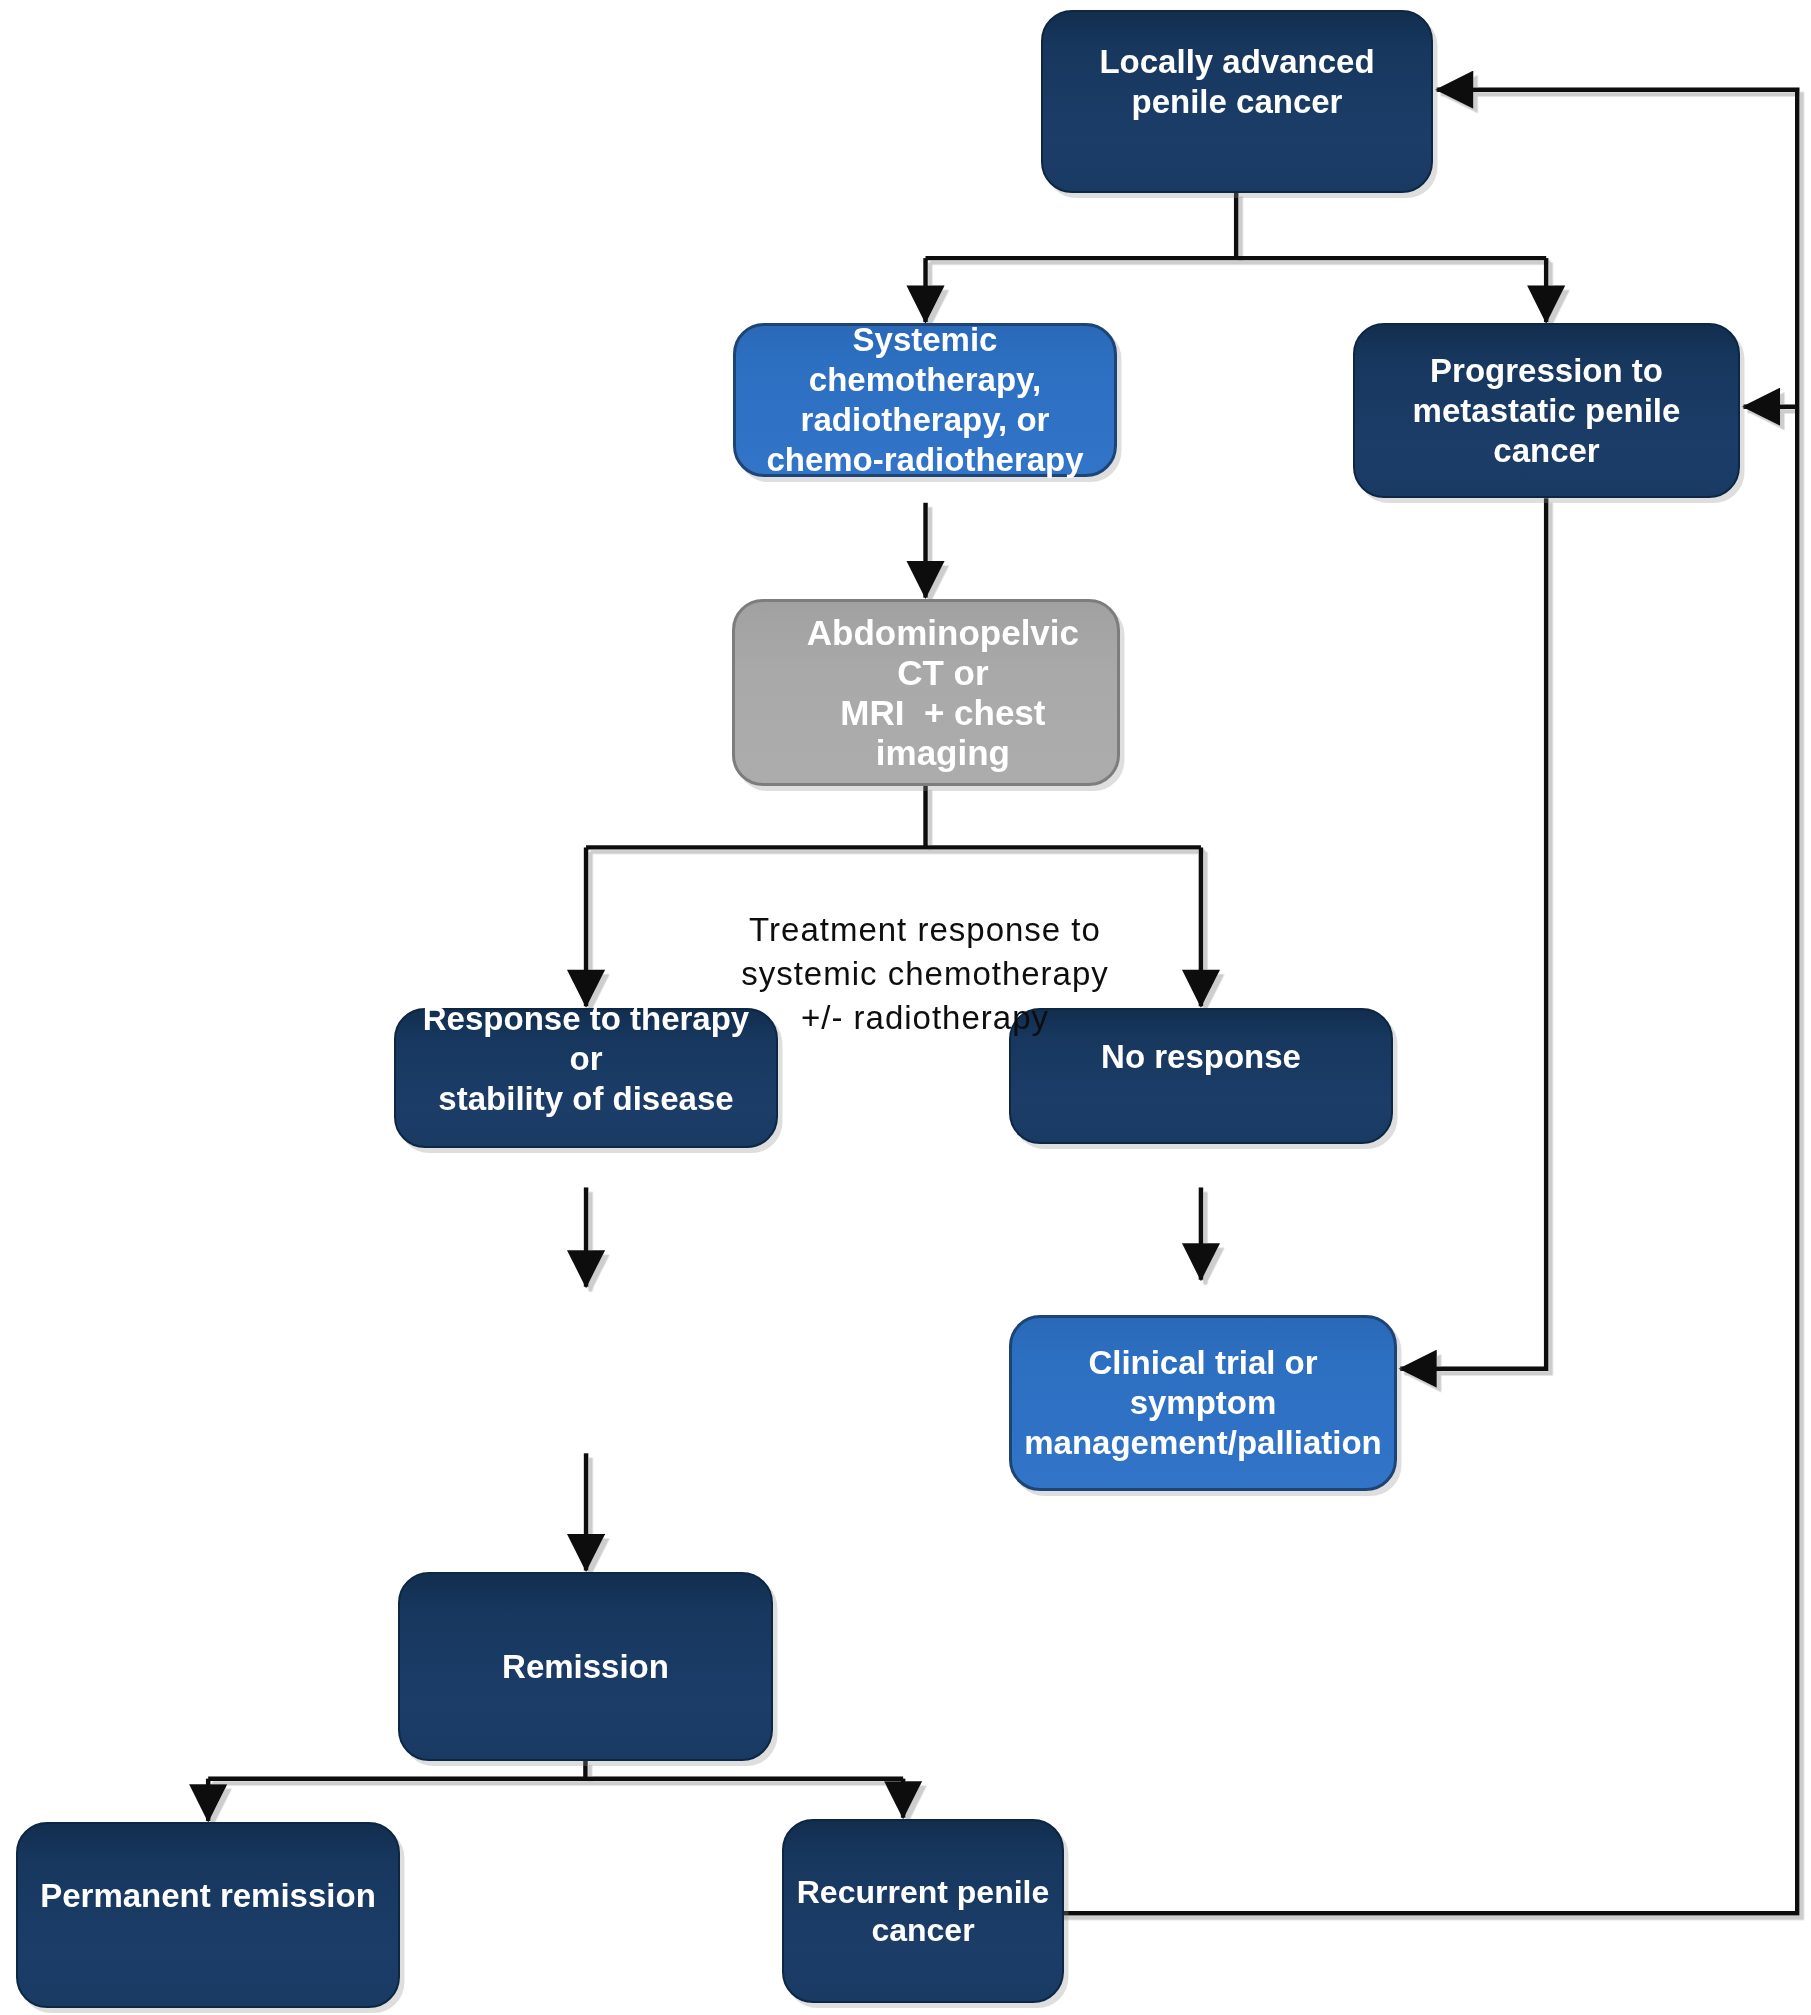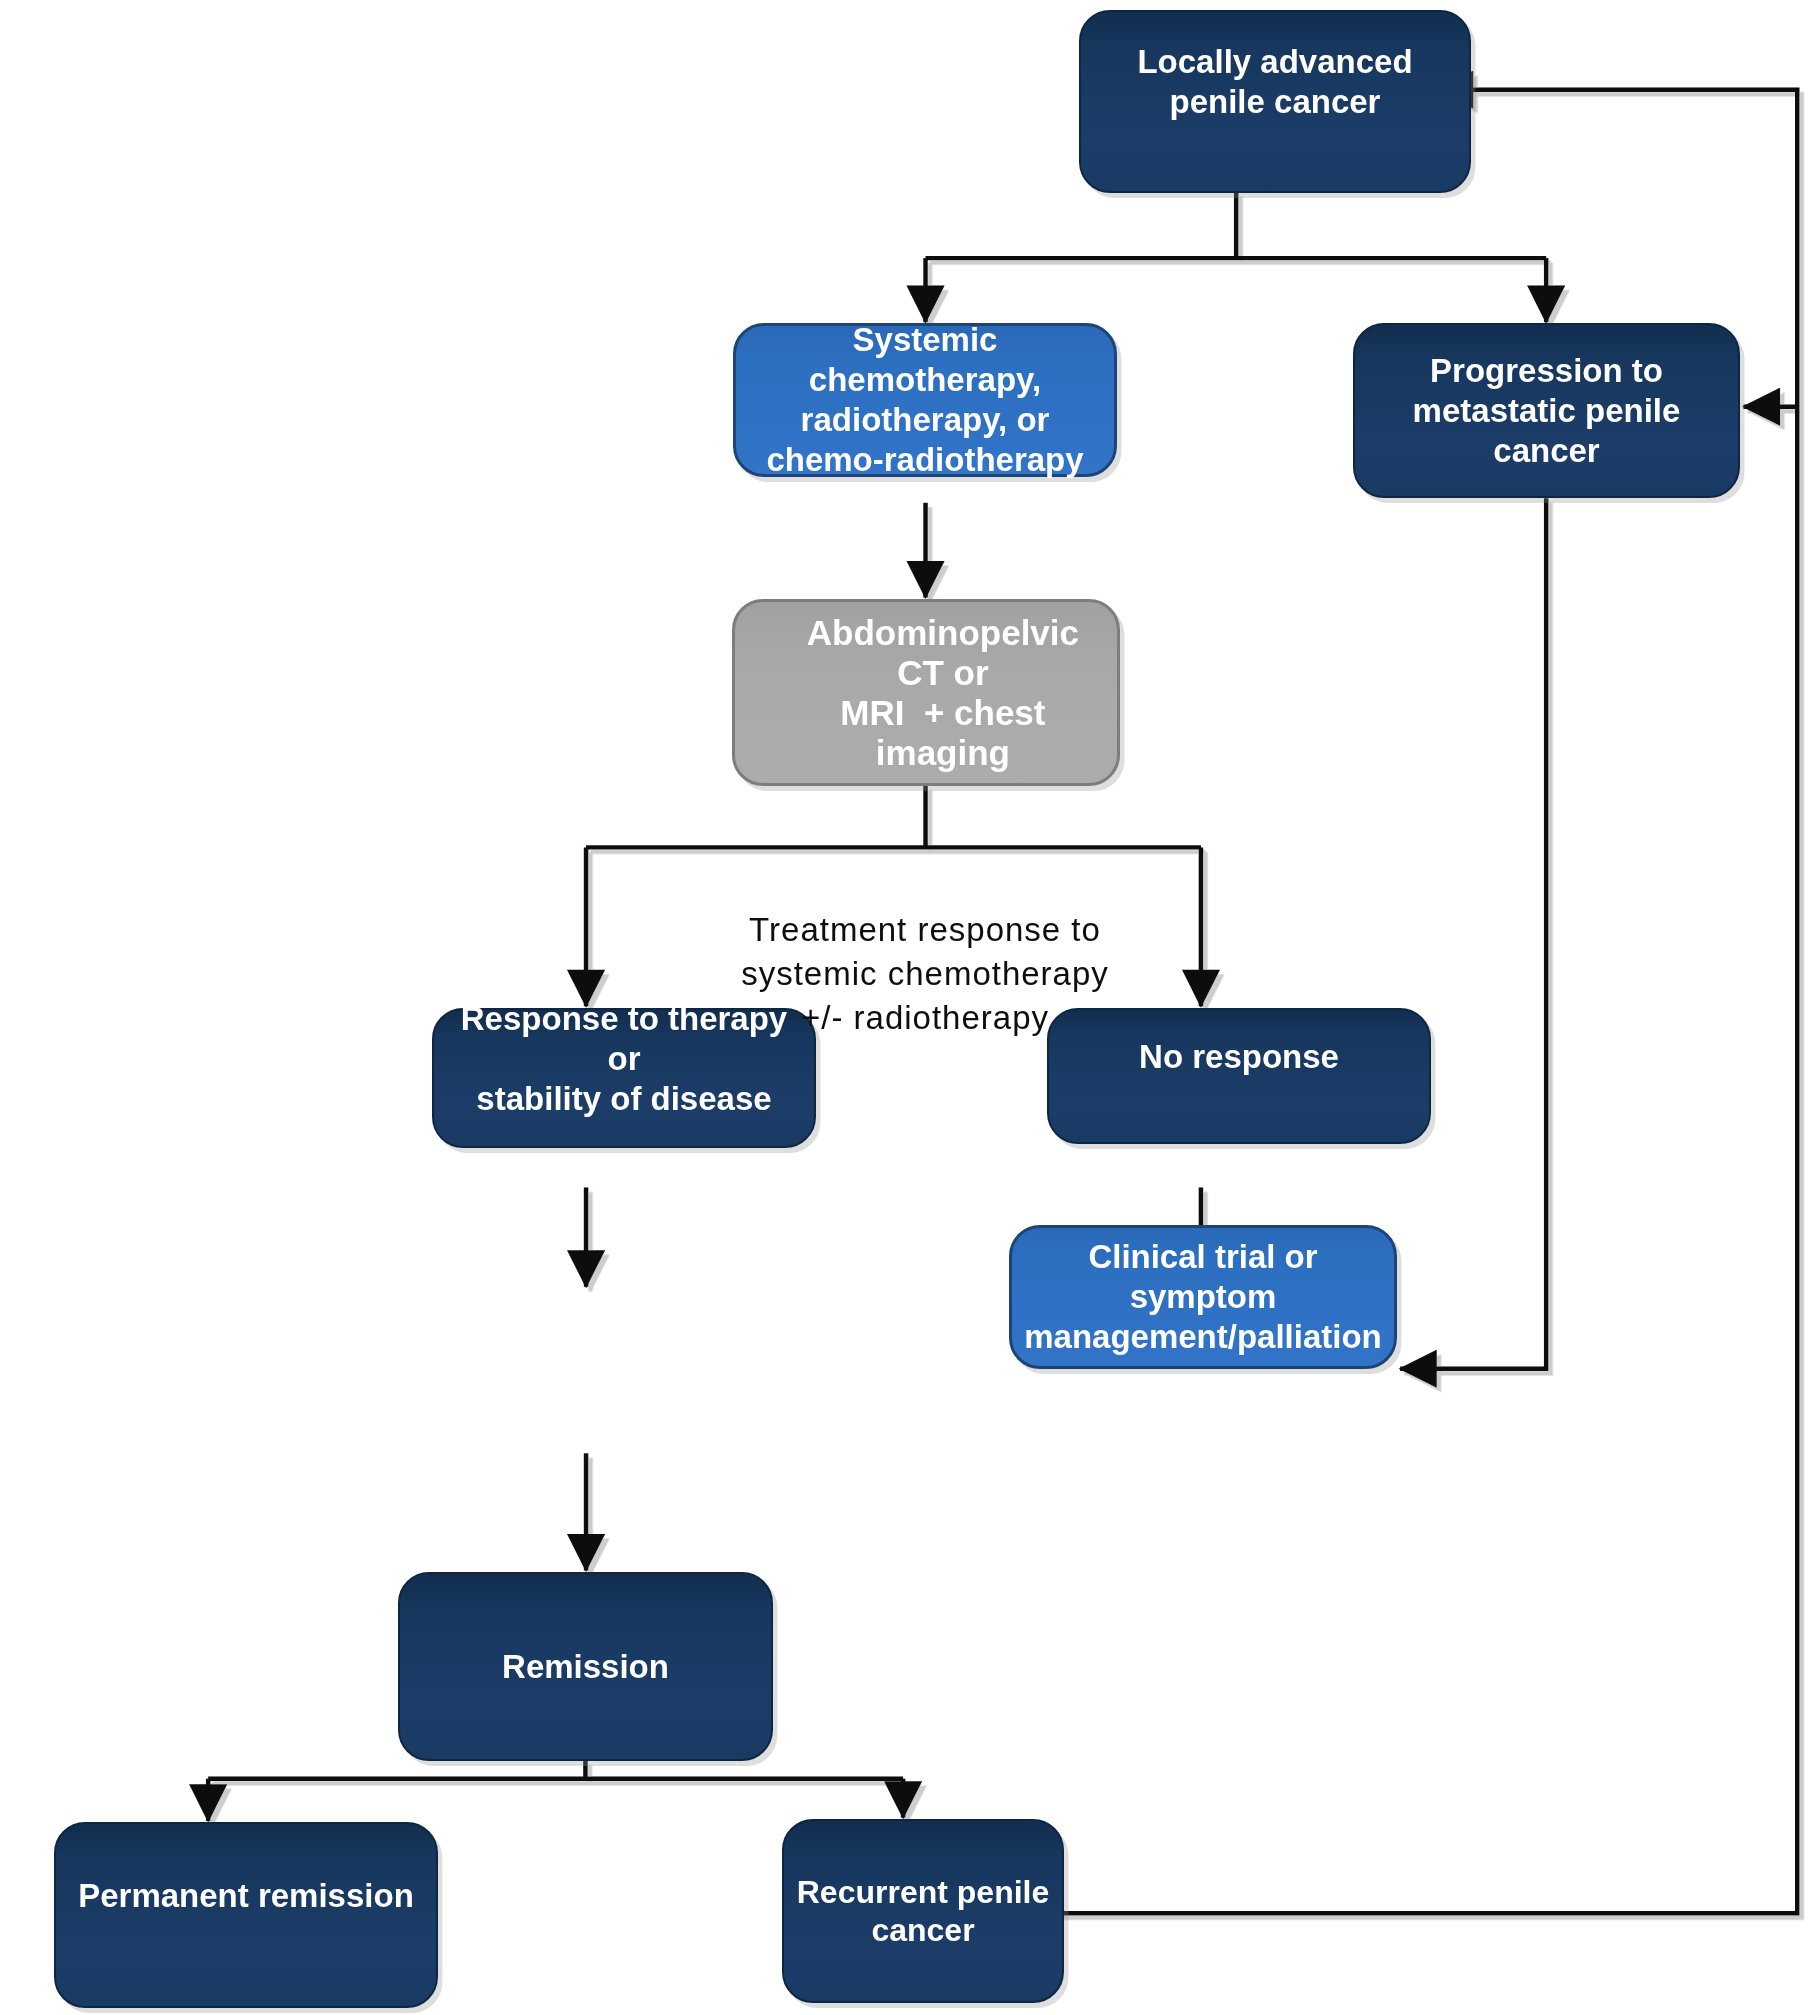--- a/index.html
+++ b/index.html
@@ -33,21 +33,21 @@
   .light {
     background:linear-gradient(180deg,#2a69b8 0%, #2d70c2 30%, #3174c8 100%);
     border:3.2px solid #1d4475;
   }
   .gray {
     background:linear-gradient(180deg,#a1a1a1 0%, #a9a9a9 40%, #acacac 100%);
     border:3.2px solid #7d7d7d;
     font-size:35px;
     padding-left:44px;
   }
-  .bias-up { padding-bottom:45px;margin-left:38px; }
+  .bias-up { padding-bottom:45px; }
   .small-text { font-size:32px; line-height:38px;margin-left:20px; }
   .tall-lines { line-height:40px; }
   #edge-label {
     position:absolute;
     left:637px; top:908px; width:576px;
     text-align:center;
     color:#0e0e0e;
     font-size:33px;
     line-height:44px;
     font-weight:400;
@@ -128,21 +128,21 @@
   <div class="node dark bias-up" style="left:394px; top:1008px; width:384px; height:140px">
       <div>Response to therapy or</div>
       <div>stability of disease</div>
     </div>
 
   <div class="node dark bias-up" style="left:1009px; top:1008px; width:384px; height:136px">
       <div>No response</div>
     </div>
 
 
-  <div class="node light tall-lines" style="left:1009px; top:1225px; width:388px; height:144px">
+  <div class="node light tall-lines" style="left:1009px; top:1315px; width:388px; height:176px">
       <div>Clinical trial or</div>
       <div>symptom</div>
       <div>management/palliation</div>
     </div>
 
   <div class="node dark" style="left:398px; top:1572px; width:375px; height:189px">
       <div>Remission</div>
     </div>
 
   <div class="node dark bias-up" style="left:16px; top:1822px; width:384px; height:186px">

